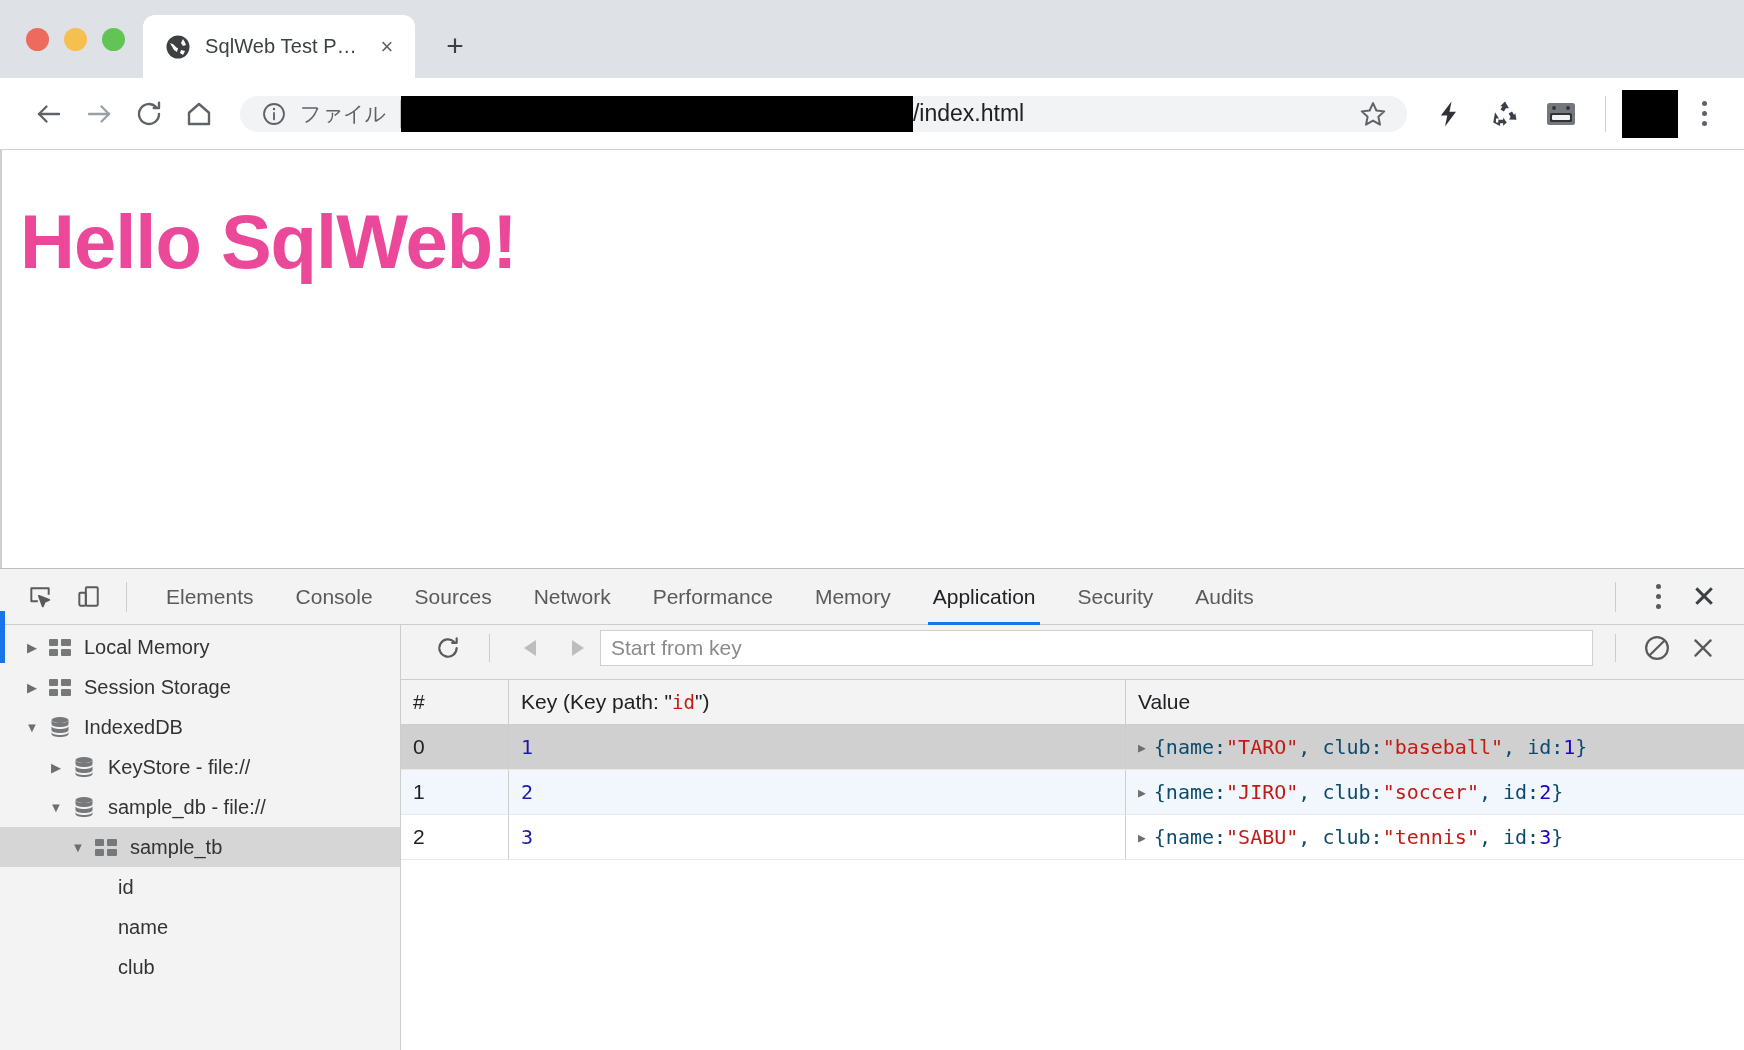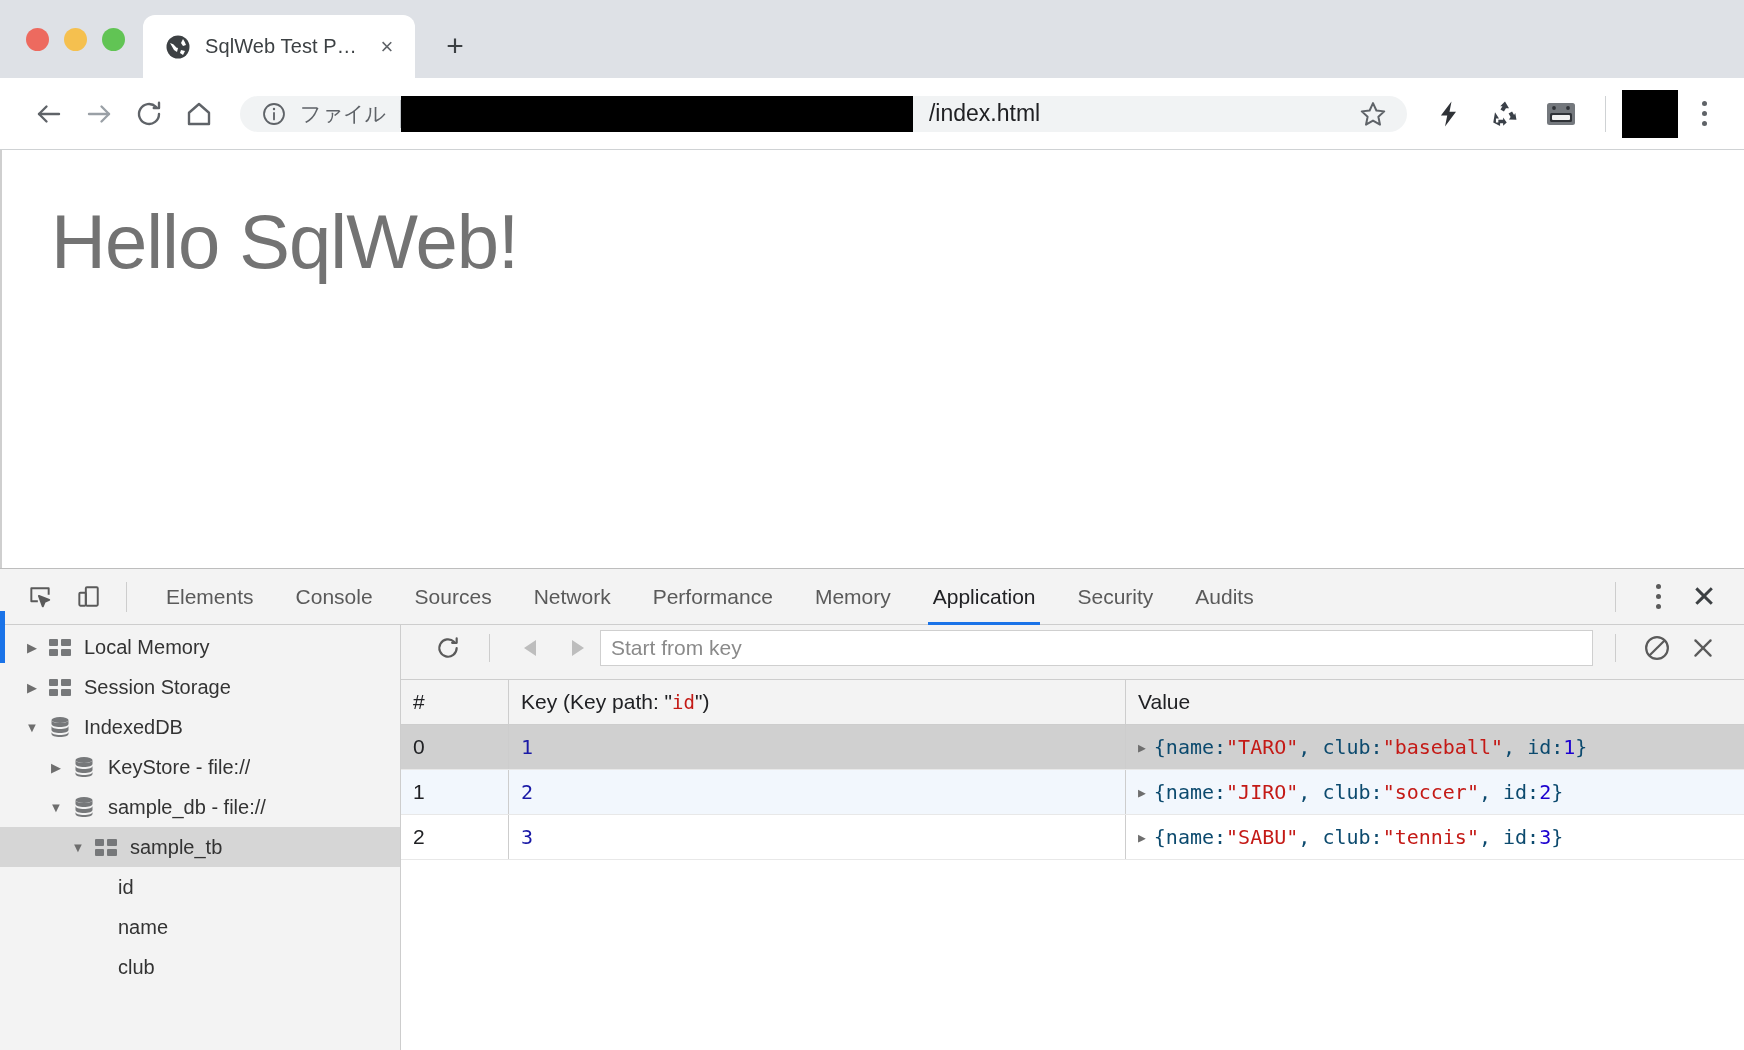--- a/index.html
+++ b/index.html
@@ -85,45 +85,44 @@
     min-width: 0;
   }
   .omni-info { width: 28px; height: 28px; flex: 0 0 28px; display:flex; align-items:center; justify-content:center; color:#5f6368; }
   .omni-scheme {
     font-size: 21px; color: #5f6368; padding: 0 14px 0 12px; white-space: nowrap;
   }
   .omni-sep { width: 1px; height: 28px; background: #bdc1c6; flex: 0 0 1px; }
   .omni-redact { height: 46px; background: #000; flex: 0 0 512px; }
   .omni-url {
     font-size: 23px; color: #202124; white-space: nowrap;
-    padding-left: 16px; flex: 1; min-width: 0; overflow: hidden;
+    padding-left: 0; flex: 1; min-width: 0; overflow: hidden;
   }
   .omni-star { width: 44px; height: 44px; flex: 0 0 44px; display:flex; align-items:center; justify-content:center; color:#5f6368; margin-right:4px; }
   .ext-icons { display: flex; align-items: center; gap: 0; }
   .ext-btn { width: 56px; height: 50px; display:flex; align-items:center; justify-content:center; color:#3c4043; }
   .tb-divider { width: 1px; height: 36px; background: #cfd2d4; margin: 0 16px; }
   .avatar-redact { width: 56px; height: 48px; background: #000; }
   .menu-dots { width: 52px; height: 50px; display:flex; flex-direction:column; align-items:center; justify-content:center; gap:5px; }
   .menu-dots i { width: 5px; height: 5px; border-radius: 50%; background: #5f6368; display:block; }
 
   
   .viewport {
     flex: 1;
     background: #fff;
     padding: 54px 0 0 18px;
     border-left: 2px solid #cfcfcf;
     overflow: hidden;
   }
   .page-h1 {
     font-size: 76px;
-    font-weight: normal;
-    color: #737373;
+    font-weight: bold;
+    color: #ec4899;
     letter-spacing: -1px;
     line-height: 1;
-    margin-left: 31px;
   }
 
   
   .devtools {
     flex: 0 0 482px;
     height: 482px;
     background: #f3f3f3;
     border-top: 1px solid #bdbdbd;
     display: flex; flex-direction: column;
     position: relative;

